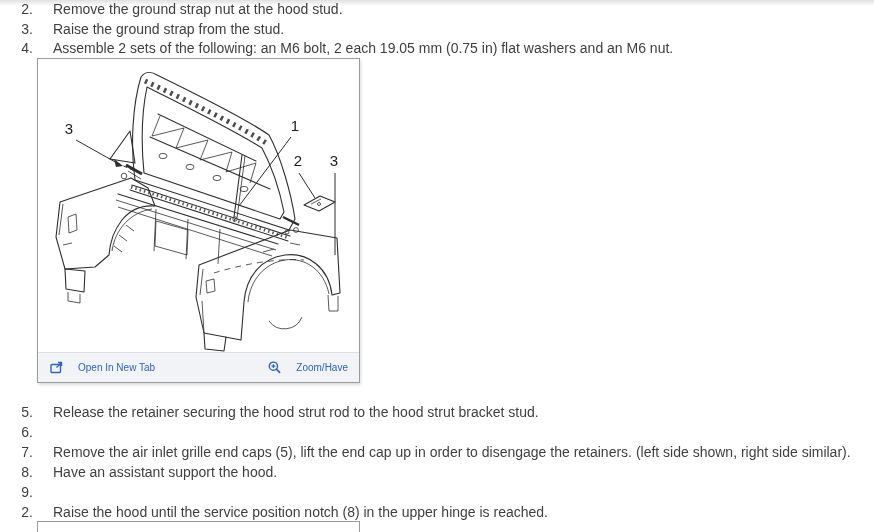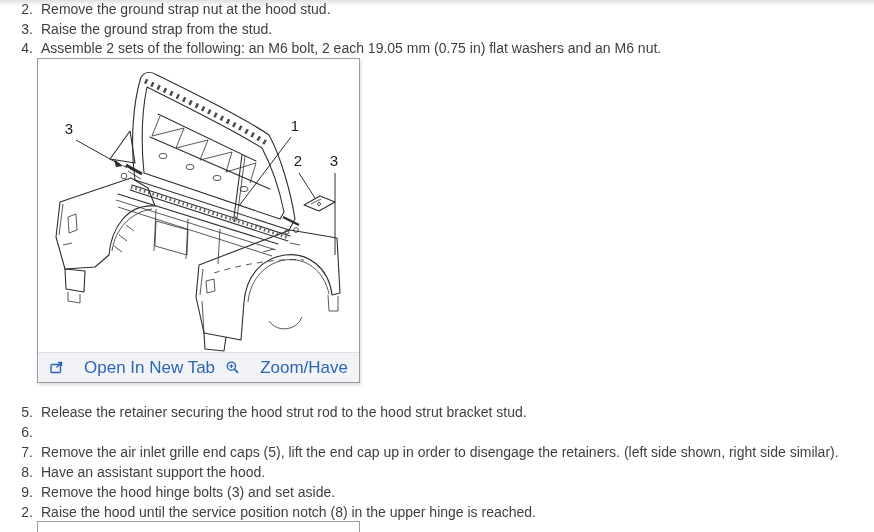--- a/index.html
+++ b/index.html
@@ -18,41 +18,41 @@
   }
   .steps { position:absolute; left:0; }
   .steps-top { top:0px; }
   .steps-bottom { top:402px; }
   .step-row {
     display:flex; align-items:baseline;
     font-size:14px; line-height:19.5px; white-space:nowrap;
   }
   .steps-bottom .step-row { line-height:20px; }
   .step-num { width:33px; text-align:right; flex:0 0 33px; }
-  .step-text { margin-left:8px; }
+  .step-text { margin-left:20px; }
 
   .figure-box {
     position:absolute; left:37px; top:58px;
     width:323px; height:325px;
     background:#ffffff;
     border:1px solid #9b9b9b;
     box-shadow:1px 2px 3px rgba(0,0,0,0.14);
     display:flex; flex-direction:column;
   }
   .figure-image { flex:1; position:relative; overflow:hidden; background:#fff; }
   .figure-footer {
     height:30px; flex:0 0 30px;
     background:#f1f3f6;
     border-top:1px solid #dddfe3;
     display:flex; align-items:center; justify-content:space-between;
     padding:0 11px;
   }
   .fig-link {
-    display:flex; align-items:center; gap:20px;
-    color:#2f65b5; font-size:17px; text-decoration:none; cursor:pointer;
+    display:flex; align-items:center; gap:14px;
+    color:#2f65b5; font-size:10px; text-decoration:none; cursor:pointer;
   }
   .fig-link svg { display:block; }
 
   .figure-box-2 {
     position:absolute; left:37px; top:521px;
     width:323px; height:40px;
     background:#ffffff;
     border:1px solid #9b9b9b;
   }
 
@@ -224,21 +224,20 @@
   <div class="step-row">
     <span class="step-num">7.</span>
     <span class="step-text">Remove the air inlet grille end caps (5), lift the end cap up in order to disengage the retainers. (left side shown, right side similar).</span>
   </div>
   <div class="step-row">
     <span class="step-num">8.</span>
     <span class="step-text">Have an assistant support the hood.</span>
   </div>
   <div class="step-row">
     <span class="step-num">9.</span>
-    <span class="step-text">Remove the hood hinge bolts (3) and set aside.</span>
   </div>
   <div class="step-row">
     <span class="step-num">2.</span>
     <span class="step-text">Raise the hood until the service position notch (8) in the upper hinge is reached.</span>
   </div>
 </div>
 
 <div class="figure-box-2"></div>
 
 </body></html>

